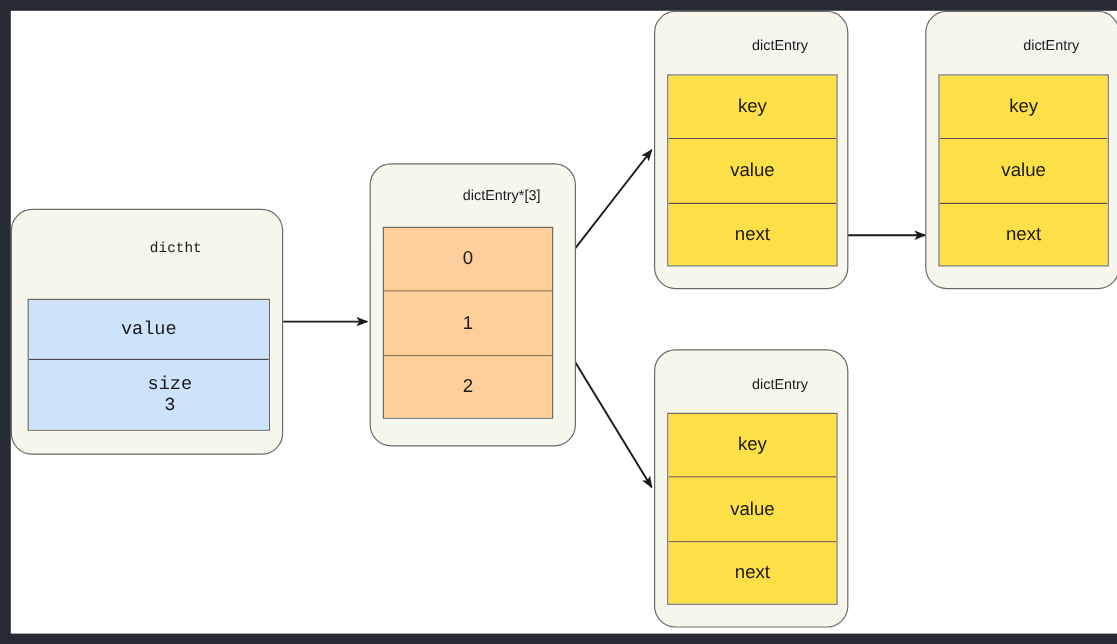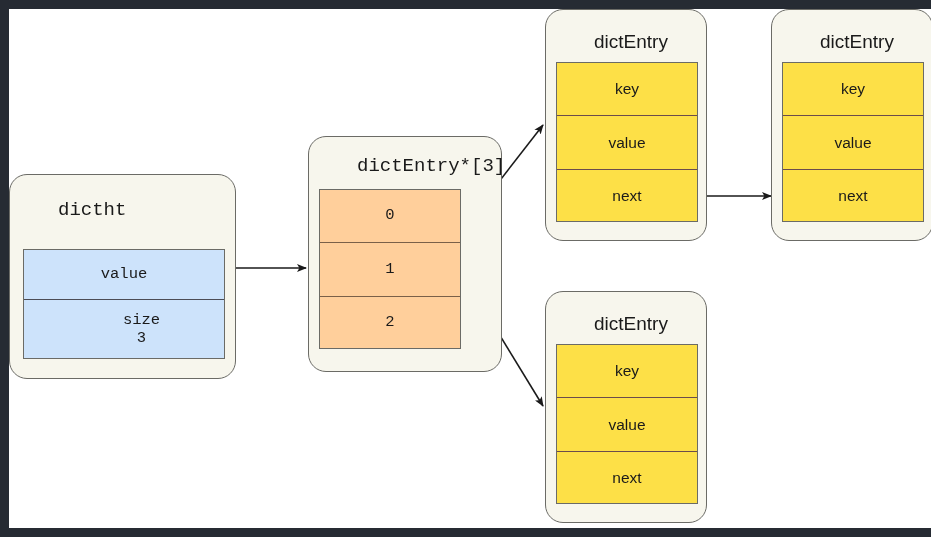--- a/index.html
+++ b/index.html
@@ -34,22 +34,22 @@
     box-sizing: border-box;
     background: #f7f6ed;
     border: 1.4px solid #6b6b66;
     border-radius: 18px;
     box-shadow: 0 0 0 0 rgba(0,0,0,0);
   }
   .node-title {
     position: absolute;
     left: 0;
     right: 0;
-    text-align: left;
-    font-size: 19px;
+    text-align: center;
+    font-size: 12px;
     color: #1a1a1a;
     line-height: 1;
     white-space: nowrap;
     margin-left: 48px;
   }
   .fields {
     position: absolute;
     box-sizing: border-box;
     border: 1.2px solid #6b6b66;
     overflow: hidden;
@@ -110,21 +110,21 @@
 
     <div class="node blue" style="left:0px; top:165px; width:227px; height:205px;font-family:Liberation Mono, monospace;">
       <div class="node-title" style="top:26px;">dictht</div>
       <div class="fields" style="left:13px; top:74px; width:202px; height:110px;">
         <div class="field" style="height:50px;">value</div>
         <div class="field" style="height:60px;padding-left:35px;">size
 3</div>
       </div>
     </div>
 
-    <div class="node orange" style="left:299px; top:127px; width:194px; height:236px;font-family:Liberation Mono, monospace;">
+    <div class="node orange" style="left:299px; top:127px; width:172px; height:236px;">
       <div class="node-title" style="top:20px;">dictEntry*[3]</div>
       <div class="fields" style="left:10px; top:52px; width:142px; height:160px;">
         <div class="field" style="height:53.3px;">0</div>
         <div class="field" style="height:53.3px;">1</div>
         <div class="field" style="height:53.4px;">2</div>
       </div>
     </div>
 
     <div class="node pink" style="left:536px; top:0px; width:162px; height:232px;">
       <div class="node-title" style="top:22px;">dictEntry</div>

